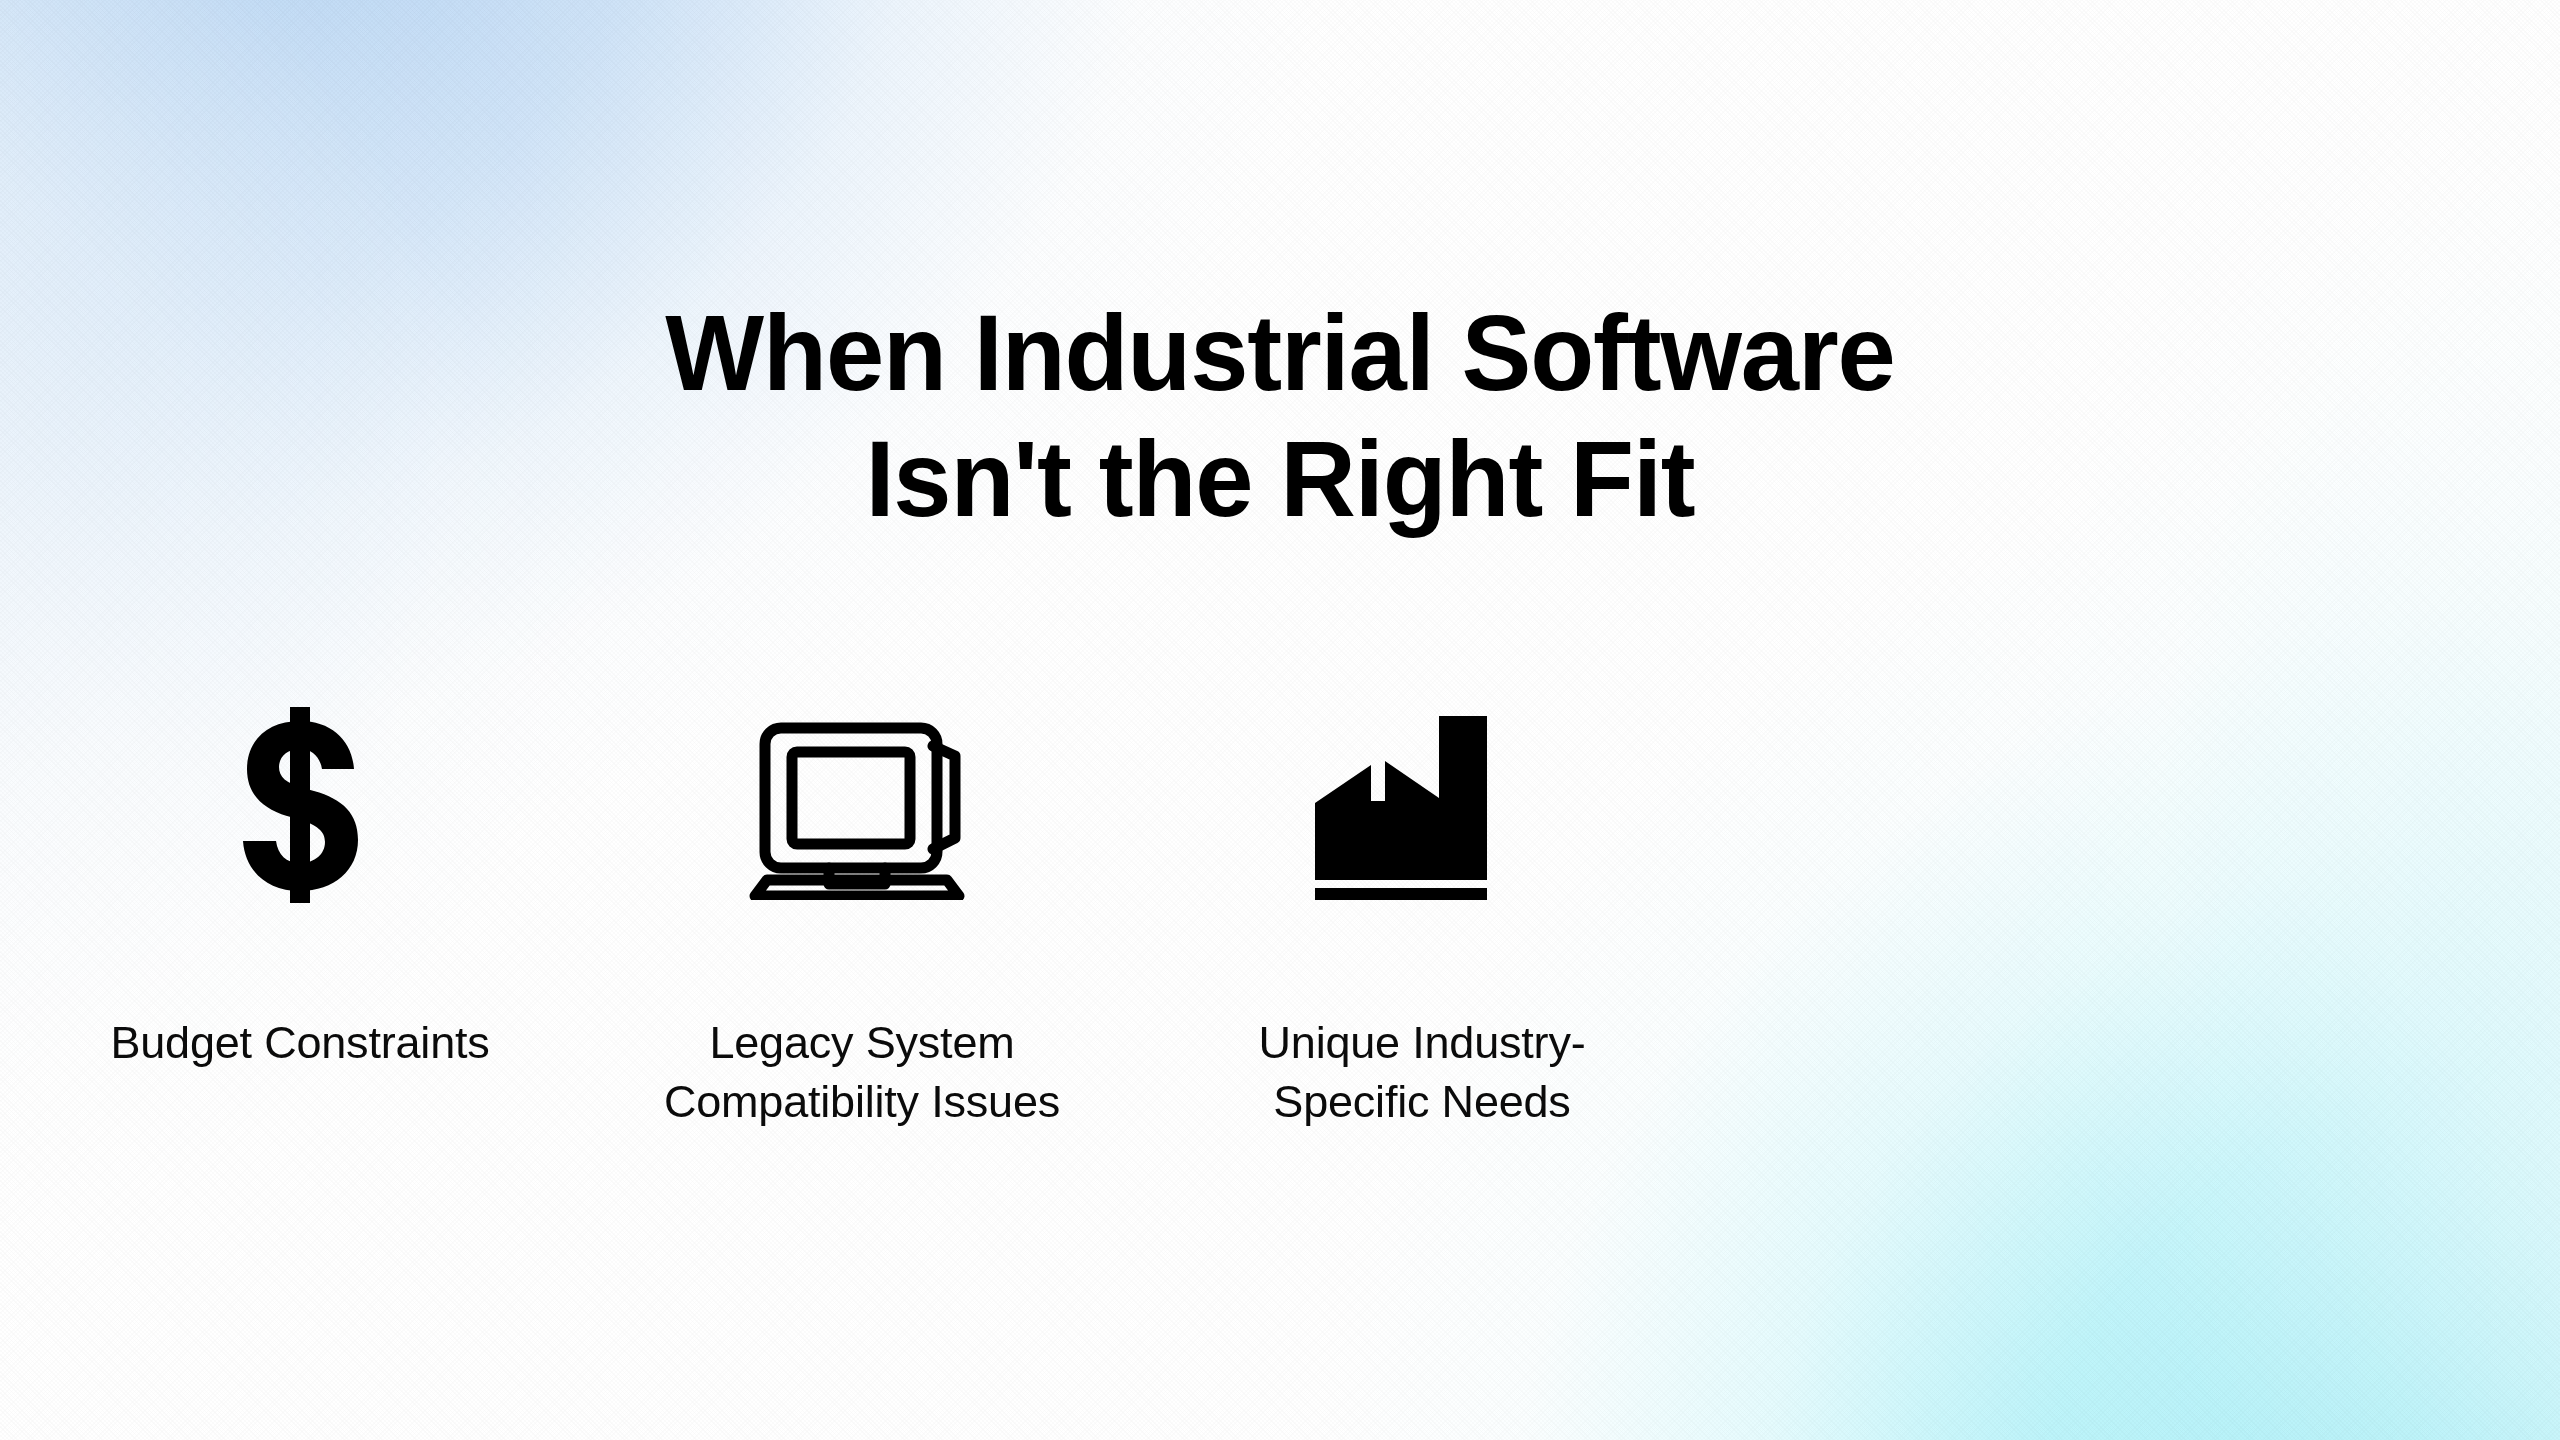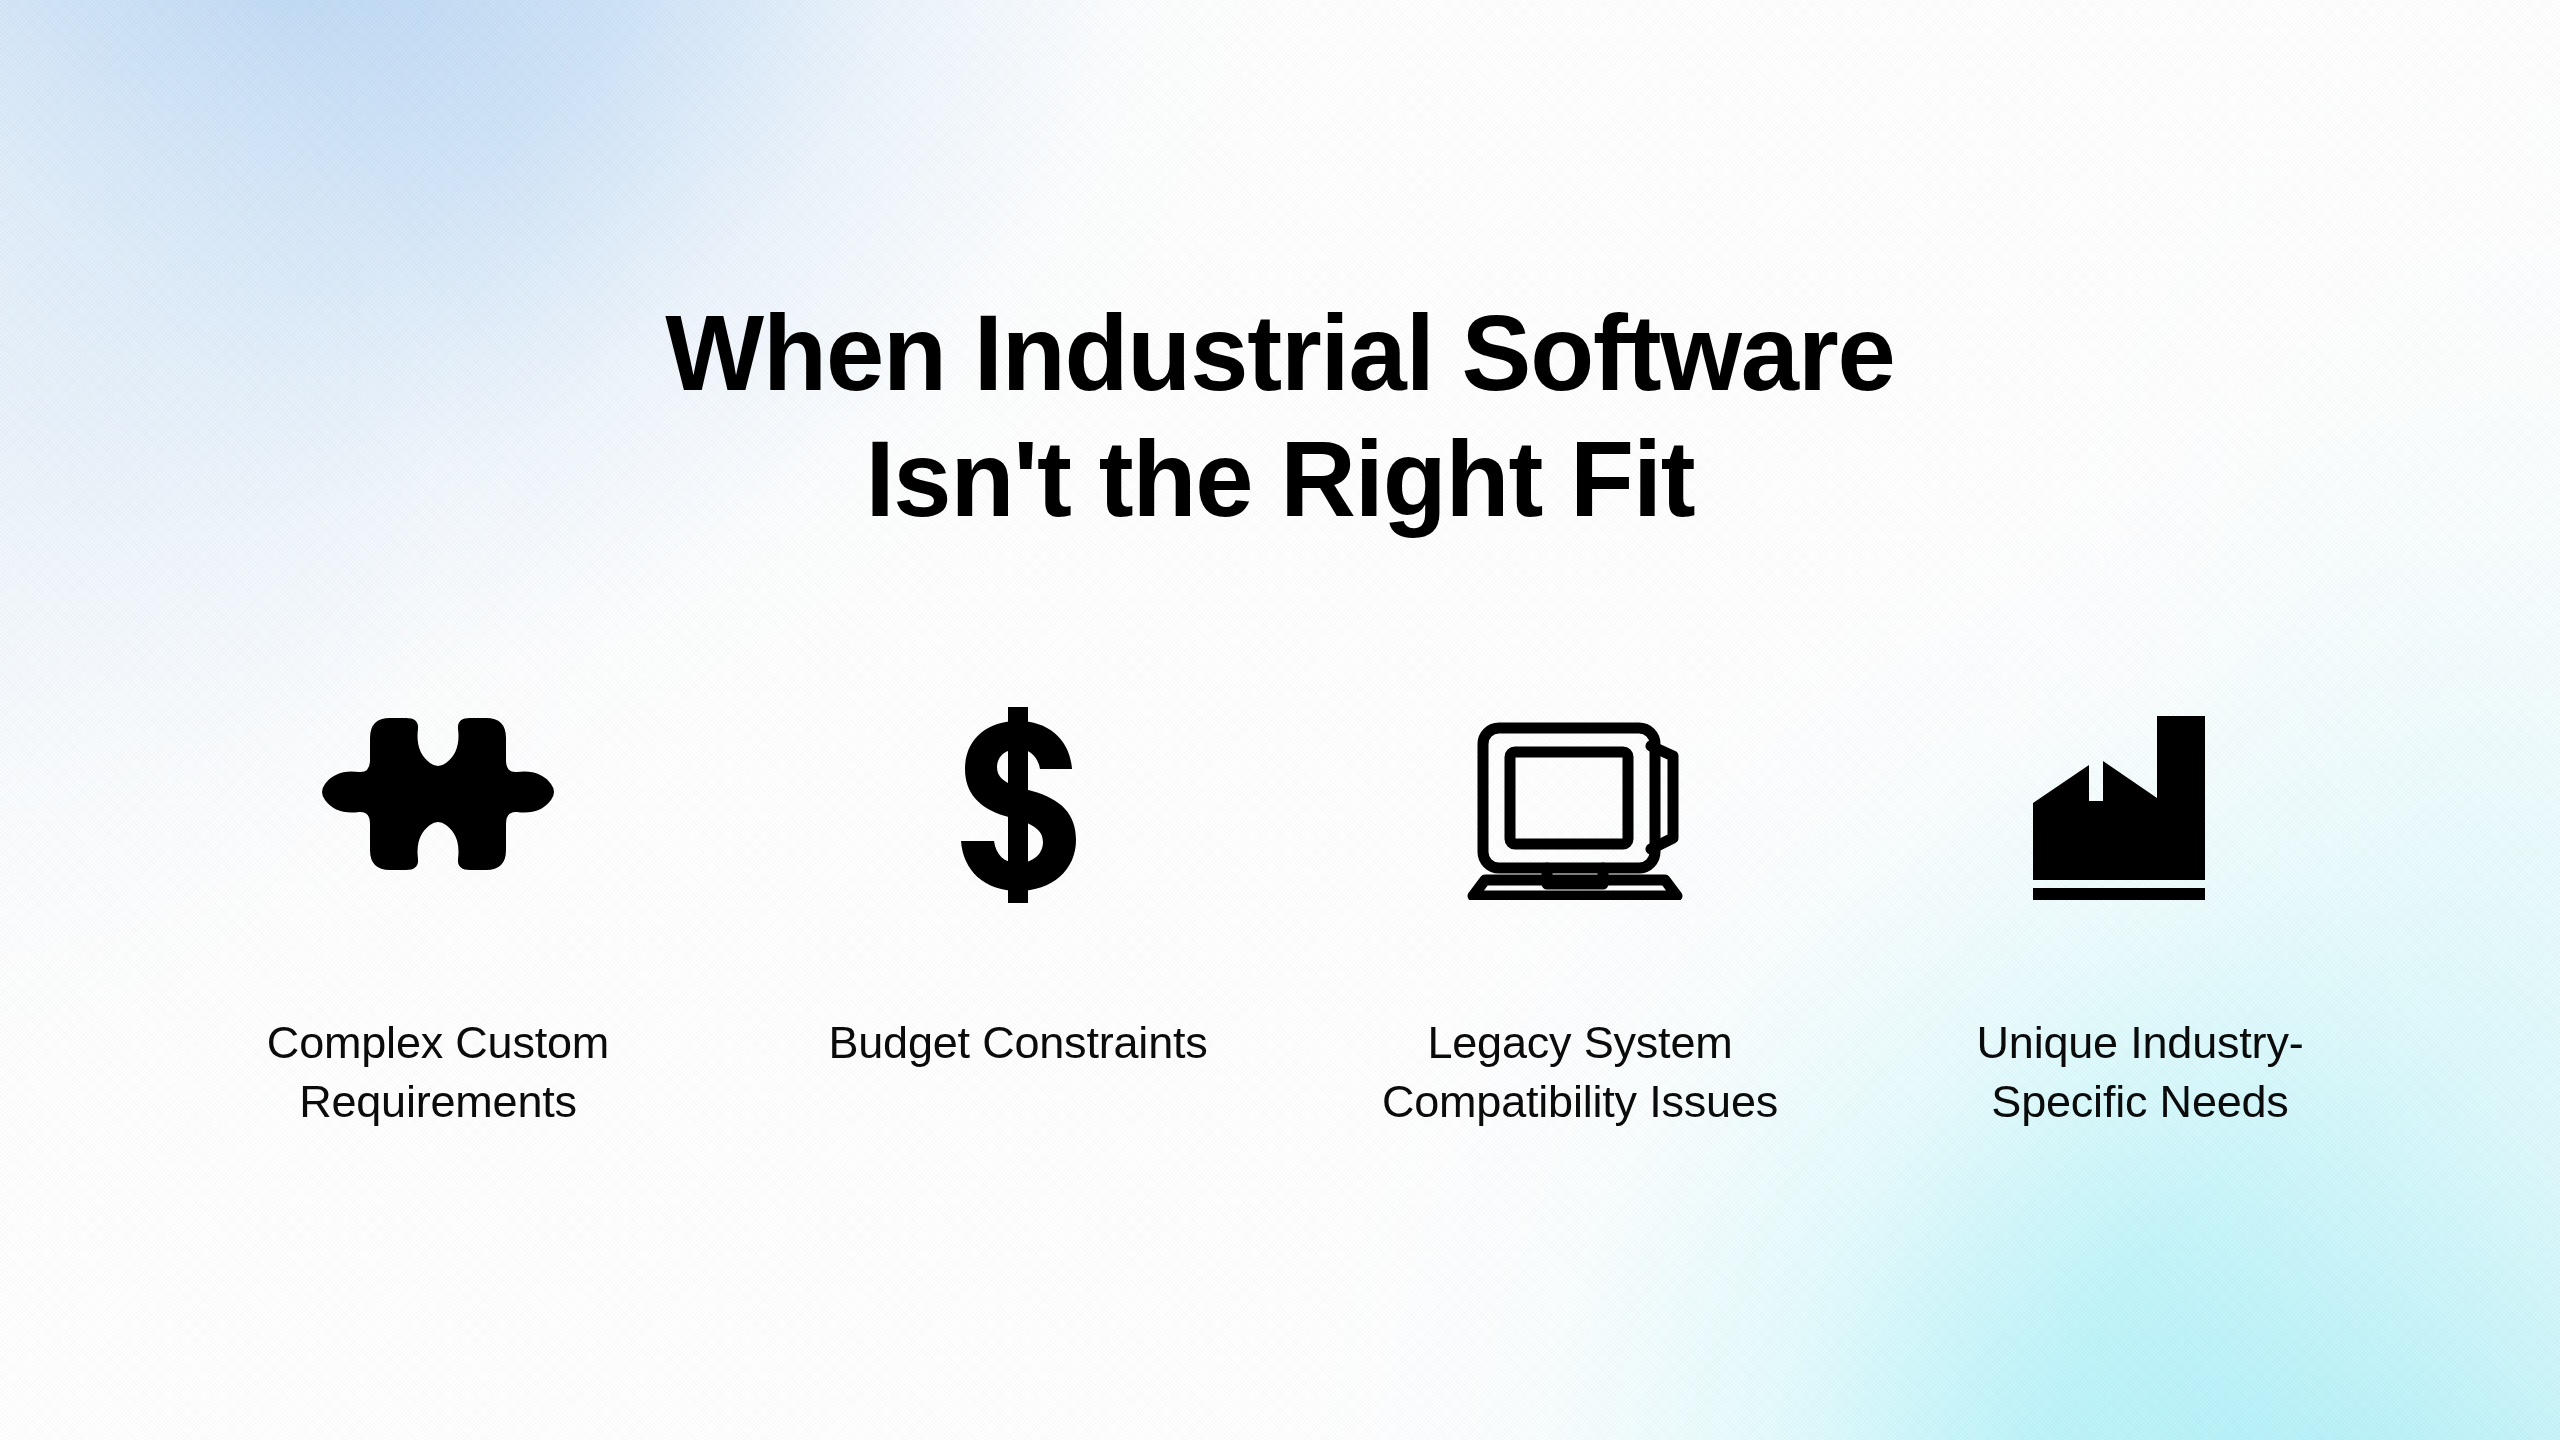--- a/index.html
+++ b/index.html
@@ -170,62 +170,20 @@
   <div class="bg-layer bg-white-band"></div>
   <div class="bg-layer bg-noise"></div>
 
   <div class="content">
 
     <h1 class="headline">When Industrial Software
 Isn't the Right Fit</h1>
 
     <div class="tiles">
 
-      <div class="tile tile-1">
-        <div class="icon-wrap">
-          <svg width="232" height="178" viewBox="0 0 232 178" aria-hidden="true">
-            <path fill="#000000" d="
-              M 48 22
-              Q 48 2 68 2
-              L 84 2
-              Q 97 2 96 13
-              Q 93 36 108 47
-              Q 116 53 124 47
-              Q 139 36 136 13
-              Q 135 2 148 2
-              L 164 2
-              Q 184 2 184 22
-              L 184 44
-              Q 184 57 195 56
-              Q 218 53 229 68
-              Q 235 76 229 84
-              Q 218 99 195 96
-              Q 184 95 184 108
-              L 184 134
-              Q 184 154 164 154
-              L 148 154
-              Q 135 154 136 143
-              Q 139 120 124 109
-              Q 116 103 108 109
-              Q 93 120 96 143
-              Q 97 154 84 154
-              L 68 154
-              Q 48 154 48 134
-              L 48 108
-              Q 48 95 37 96
-              Q 14 99 3 84
-              Q -3 76 3 68
-              Q 14 53 37 56
-              Q 48 57 48 44
-              Z"></path>
-          </svg>
-        </div>
-        <div class="tile-label">Complex Custom
-Requirements</div>
-      </div>
 
       <div class="tile tile-3">
         <div class="icon-wrap">
           <svg width="120" height="196" viewBox="0 0 120 196" aria-hidden="true">
             <g fill="#000000">
               <rect x="50" y="0" width="20" height="196"></rect>
               <path d="
                 M 60 14
                 C 92 14 112 34 114 62
                 L 82 62

